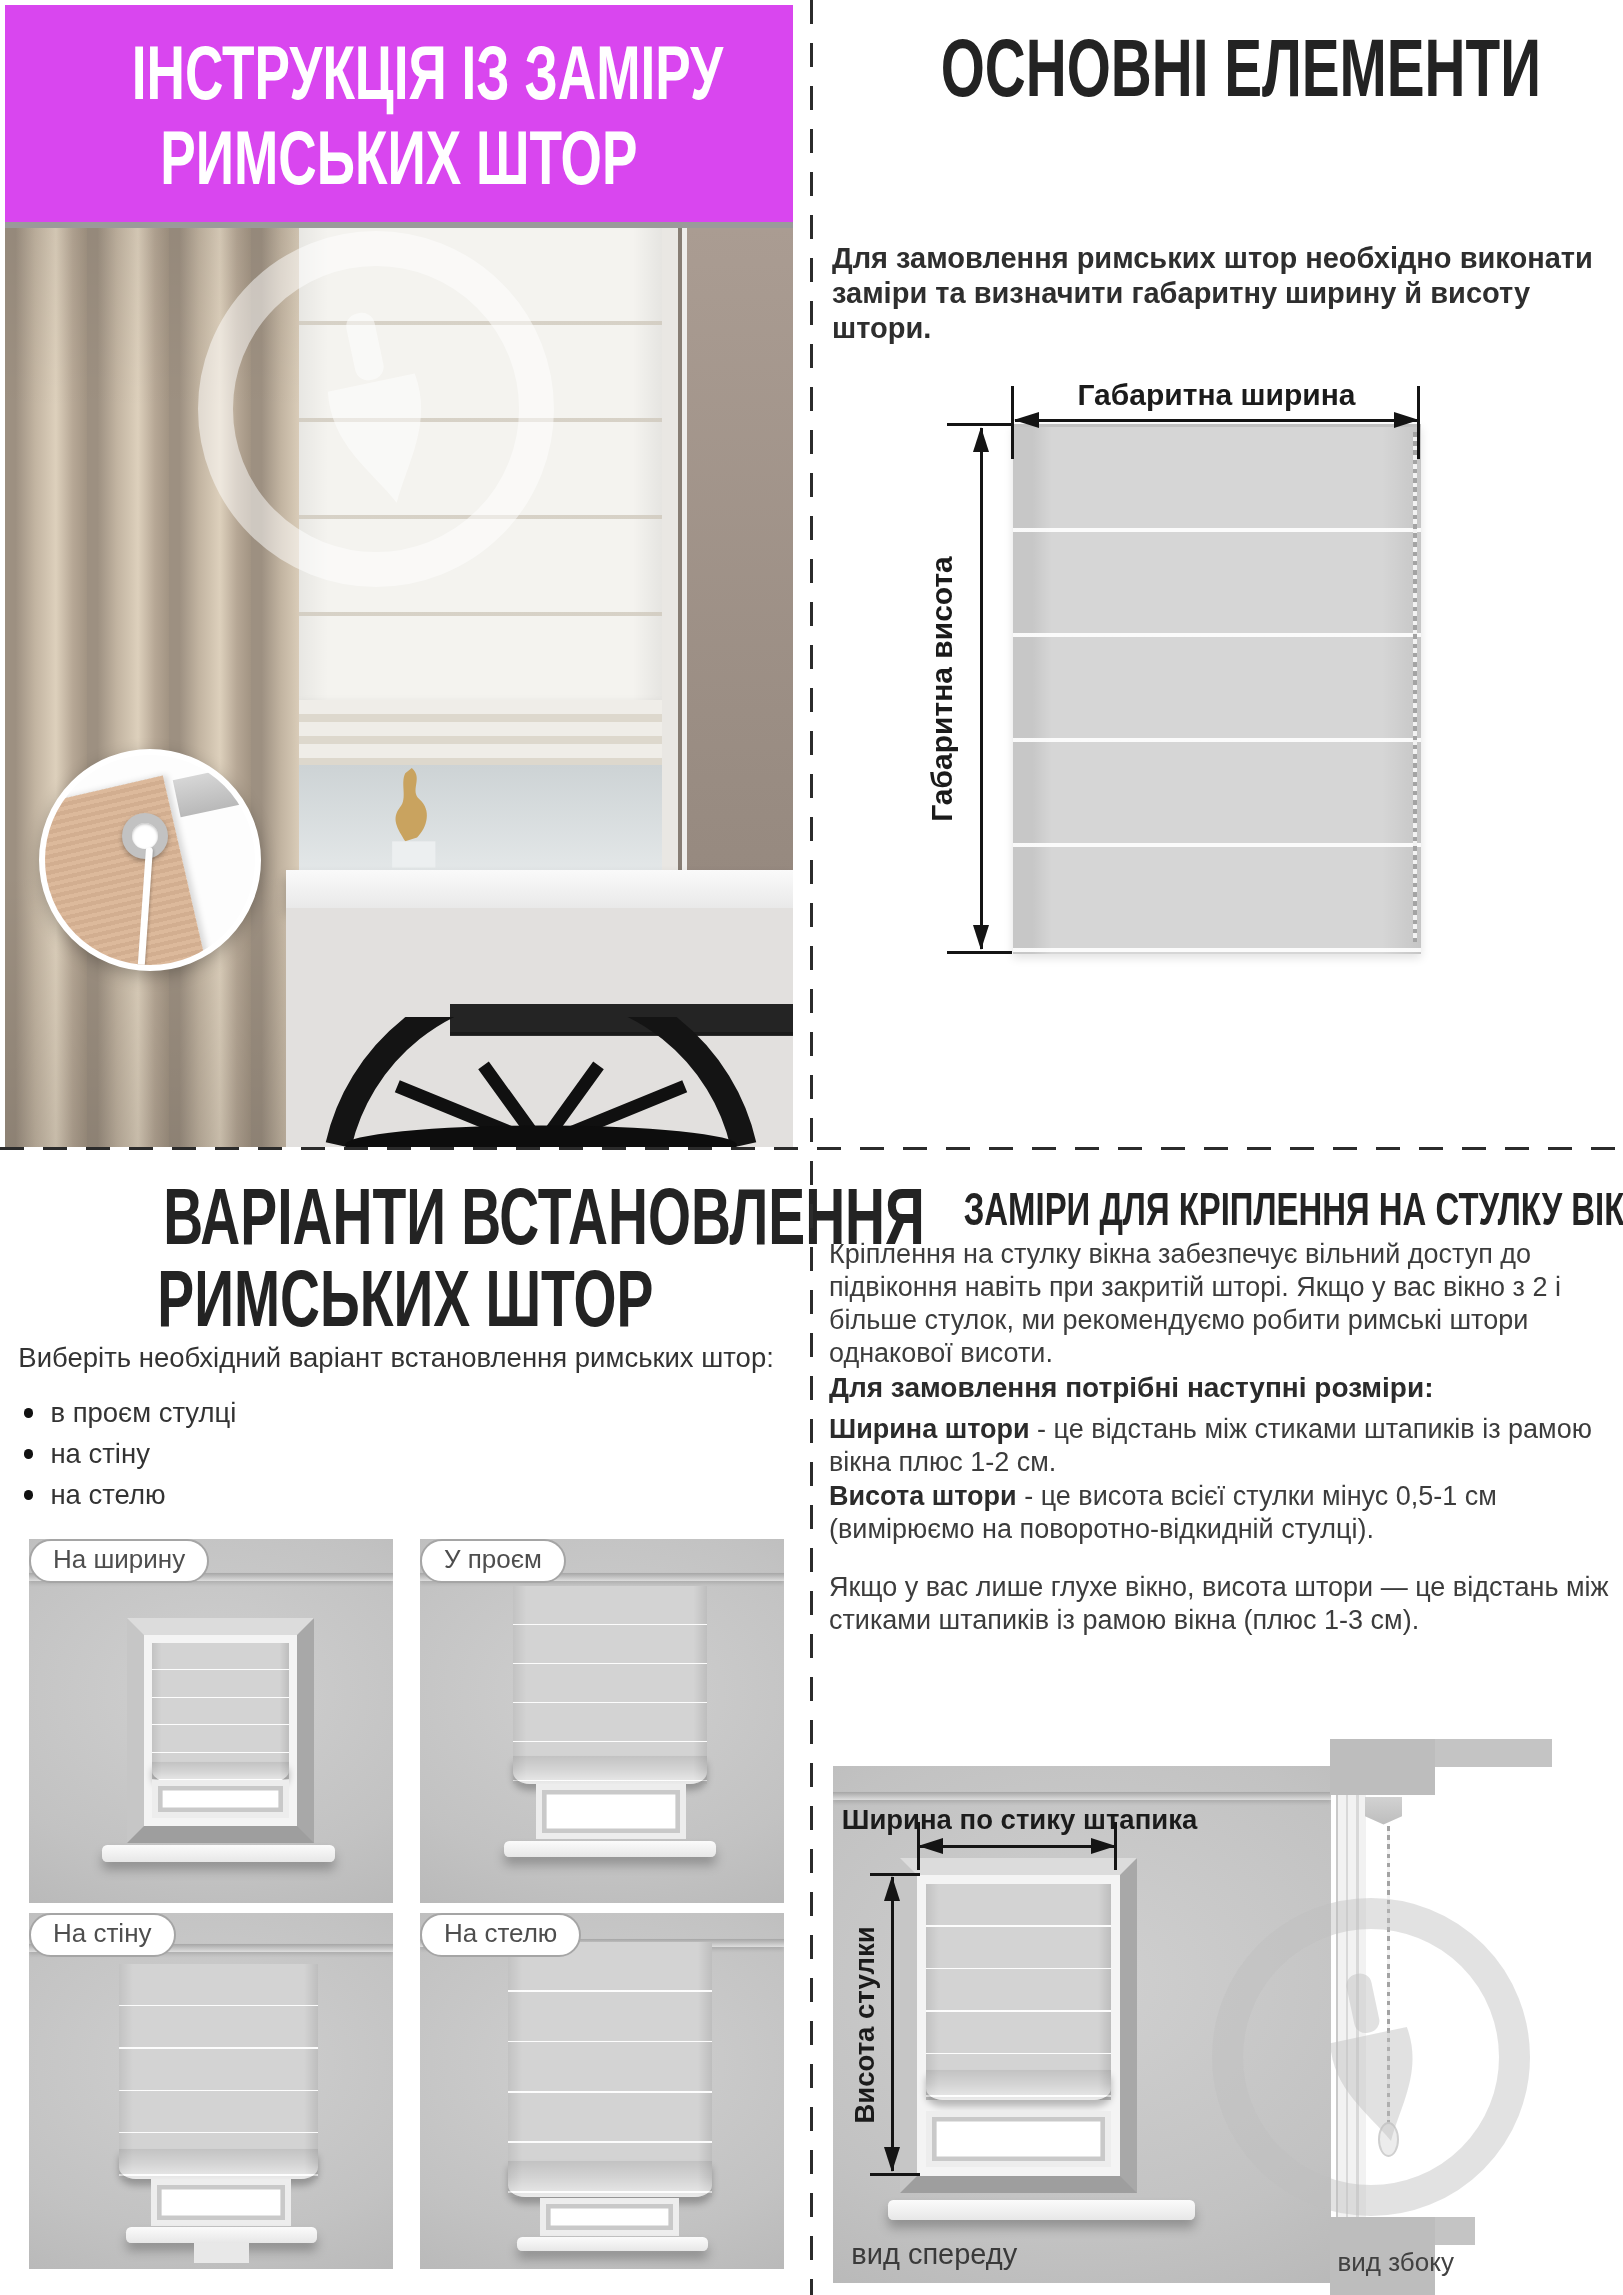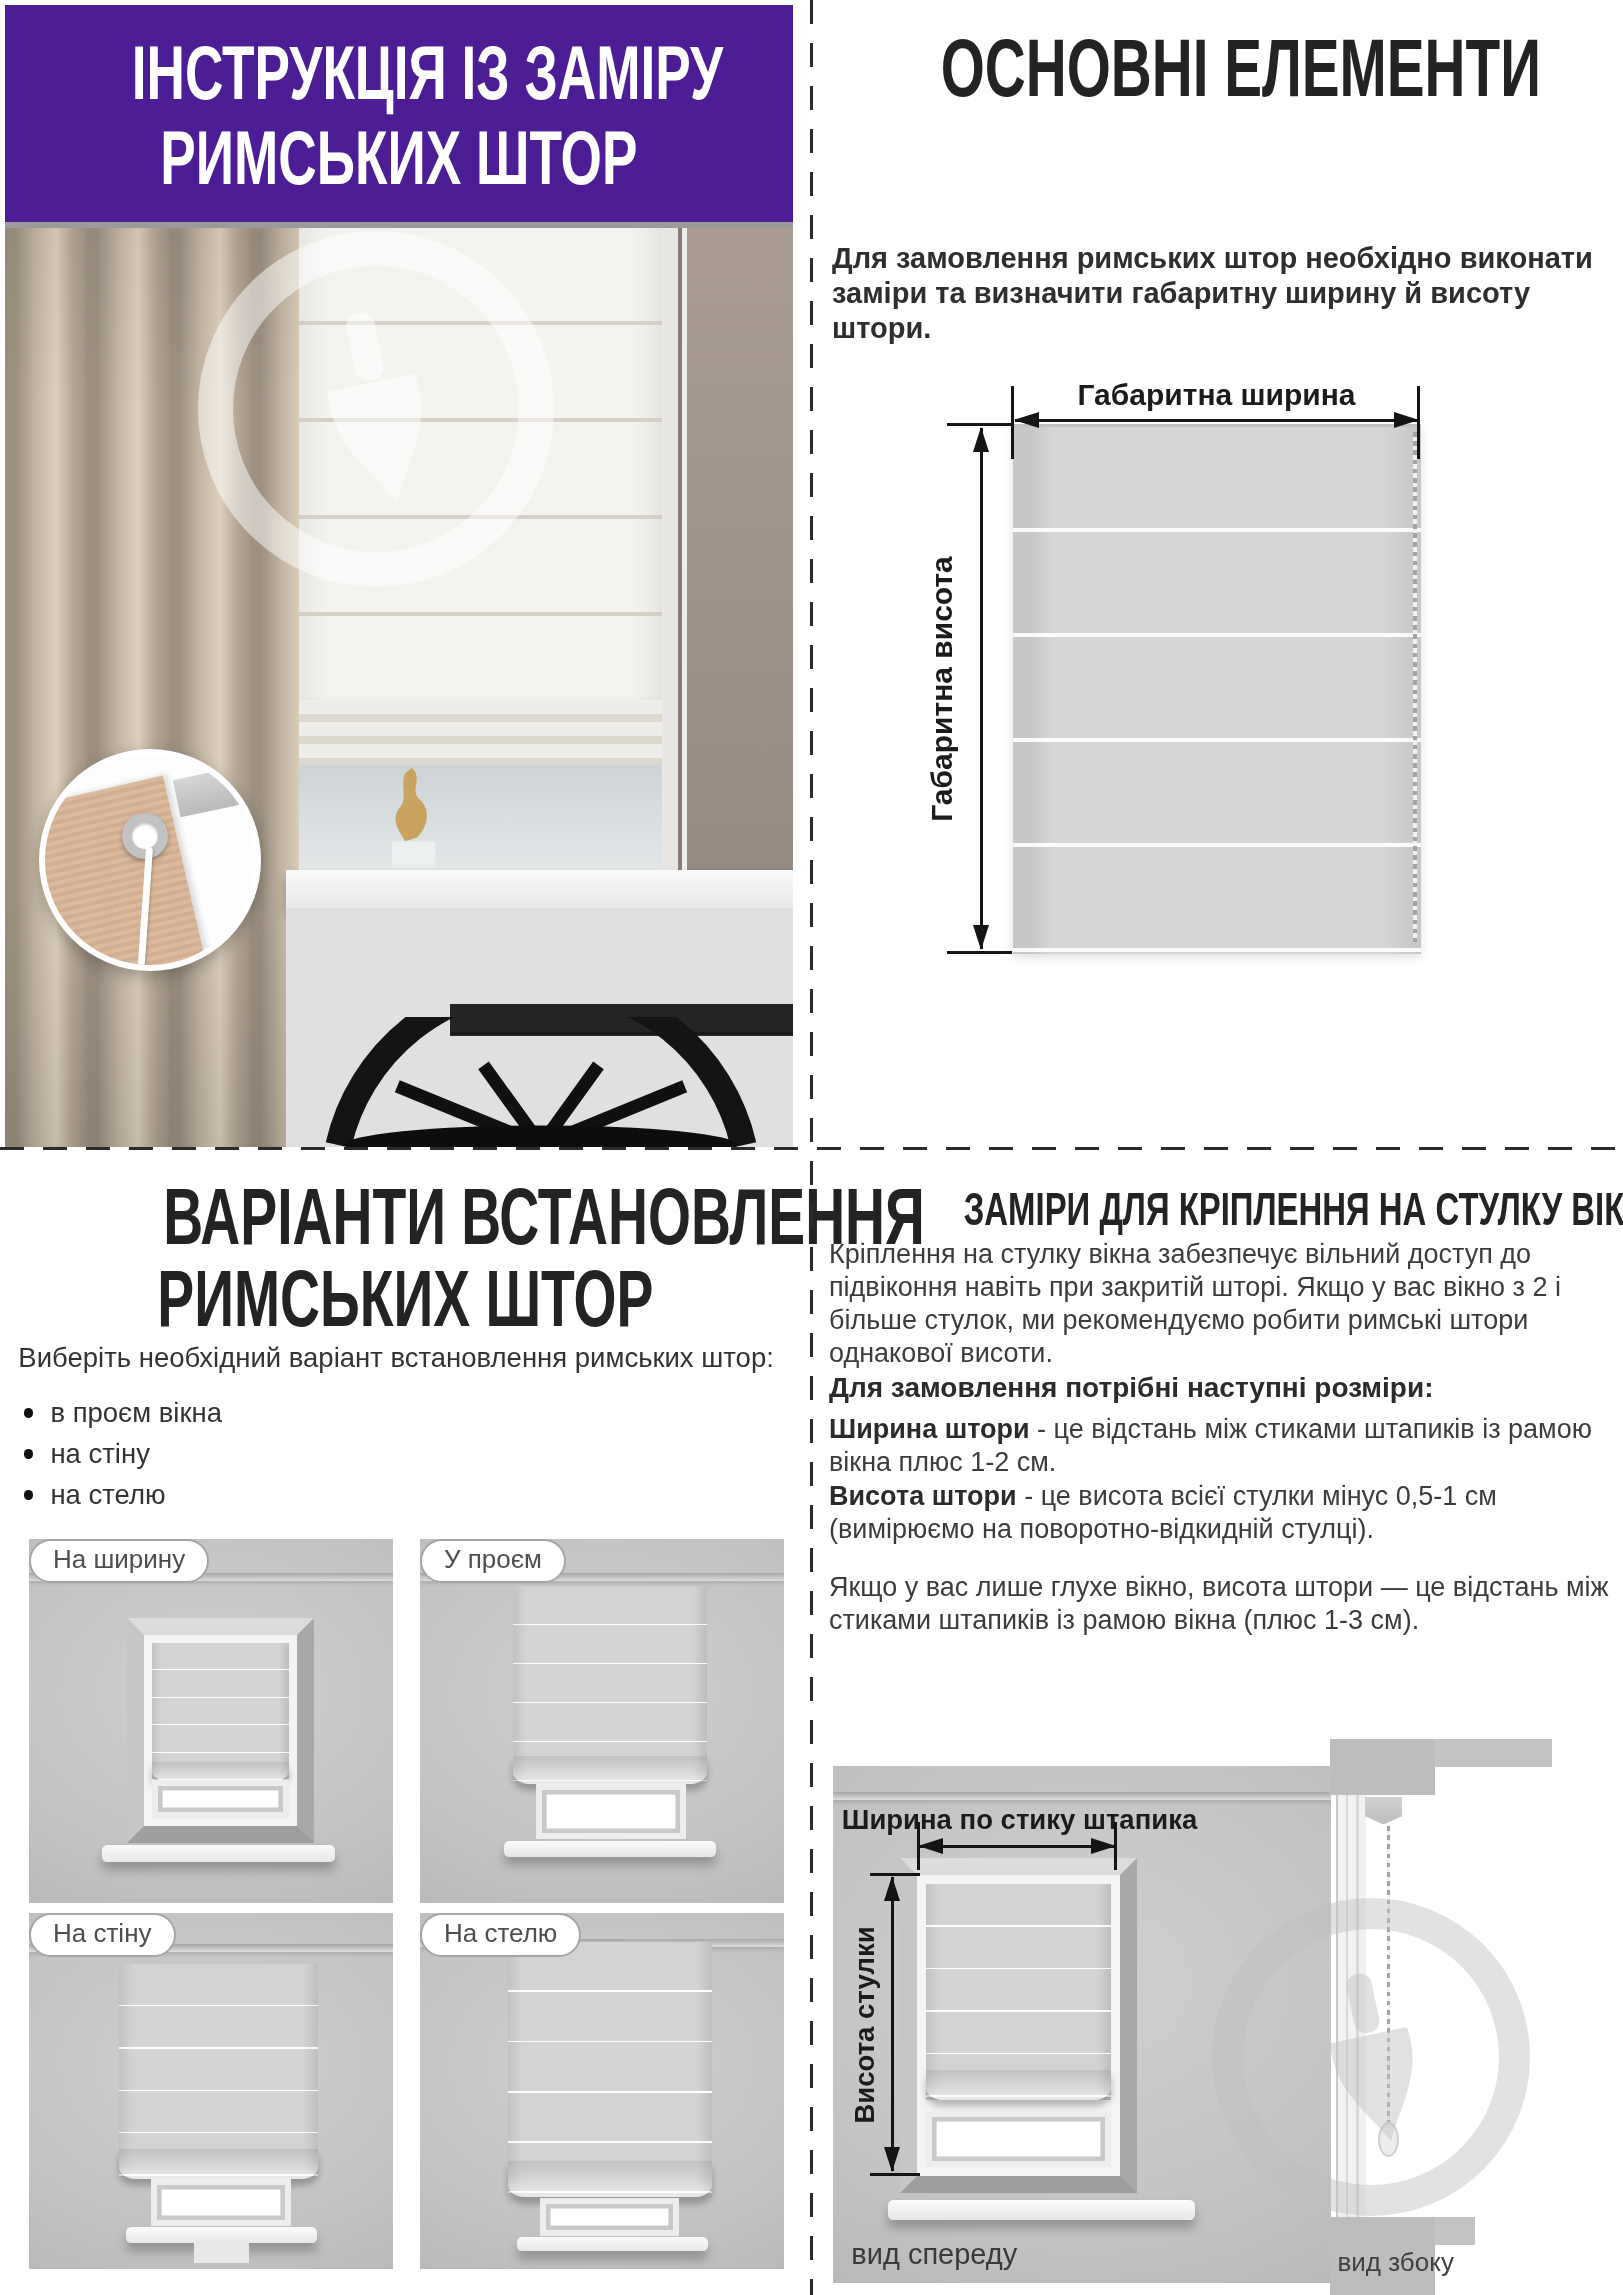--- a/index.html
+++ b/index.html
@@ -34,21 +34,21 @@
 .chain{background-image:repeating-linear-gradient(180deg,#a3a3a3 0 4.6px,#f2f2f2 4.6px 9.2px);position:absolute}
 </style>
 </head>
 <body>
 
 <div class="page">
 
   <div class="abs vdash"></div>
   <div class="abs hdash"></div>
 
-  <div class="abs" style="left:5.2px;top:5.2px;width:788px;height:217px;background:#4c1d95">
+  <div class="abs" style="left:5.2px;top:5.2px;width:788px;height:217px;background:#d946ef">
     <div class="chead" style="padding-top:25px;font-size:76px;line-height:85px;color:#fff">
       <div><span class="sq">ІНСТРУКЦІЯ ІЗ ЗАМІРУ</span></div>
       <div><span class="sq">РИМСЬКИХ ШТОР</span></div>
     </div>
   </div>
 
   <div class="abs" style="left:5.2px;top:222px;width:788px;height:925px;overflow:hidden;background:#efeeec">
     <div class="abs" style="left:0;top:0;width:100%;height:5.9px;background:#9a9a9a"></div>
 
     <div class="abs" style="left:294px;top:5.9px;width:363px;height:536px;background-color:#f4f3ef;background-image:repeating-linear-gradient(180deg,rgba(205,198,185,0) 0 93px,rgba(205,198,185,.75) 93px 97px),linear-gradient(90deg,rgba(0,0,0,.05),rgba(0,0,0,0) 8% 92%,rgba(0,0,0,.06))"></div>
@@ -108,21 +108,21 @@
   <div class="abs dim" style="left:713px;top:672px;width:458px;text-align:center;font-size:30px;transform:rotate(-90deg)">Габаритна висота</div>
 
   <div class="abs chead" style="left:0;top:1176px;width:811px;font-size:79px;line-height:82px">
     <div><span class="sq">ВАРІАНТИ ВСТАНОВЛЕННЯ</span></div>
     <div><span class="sq">РИМСЬКИХ ШТОР</span></div>
   </div>
   <div class="abs" style="left:18.3px;top:1342px;width:778px;font-size:27.5px;color:#333">Виберіть необхідний варіант встановлення римських штор:</div>
   <div class="abs" style="left:23.6px;top:1397px;width:772px">
     <div class="bul">
         <span class="dot"></span>
-        <span>в проєм вікна</span>
+        <span>в проєм стулці</span>
       </div>
     <div class="bul">
         <span class="dot"></span>
         <span>на стіну</span>
       </div>
     <div class="bul">
         <span class="dot"></span>
         <span>на стелю</span>
       </div>
   </div>

